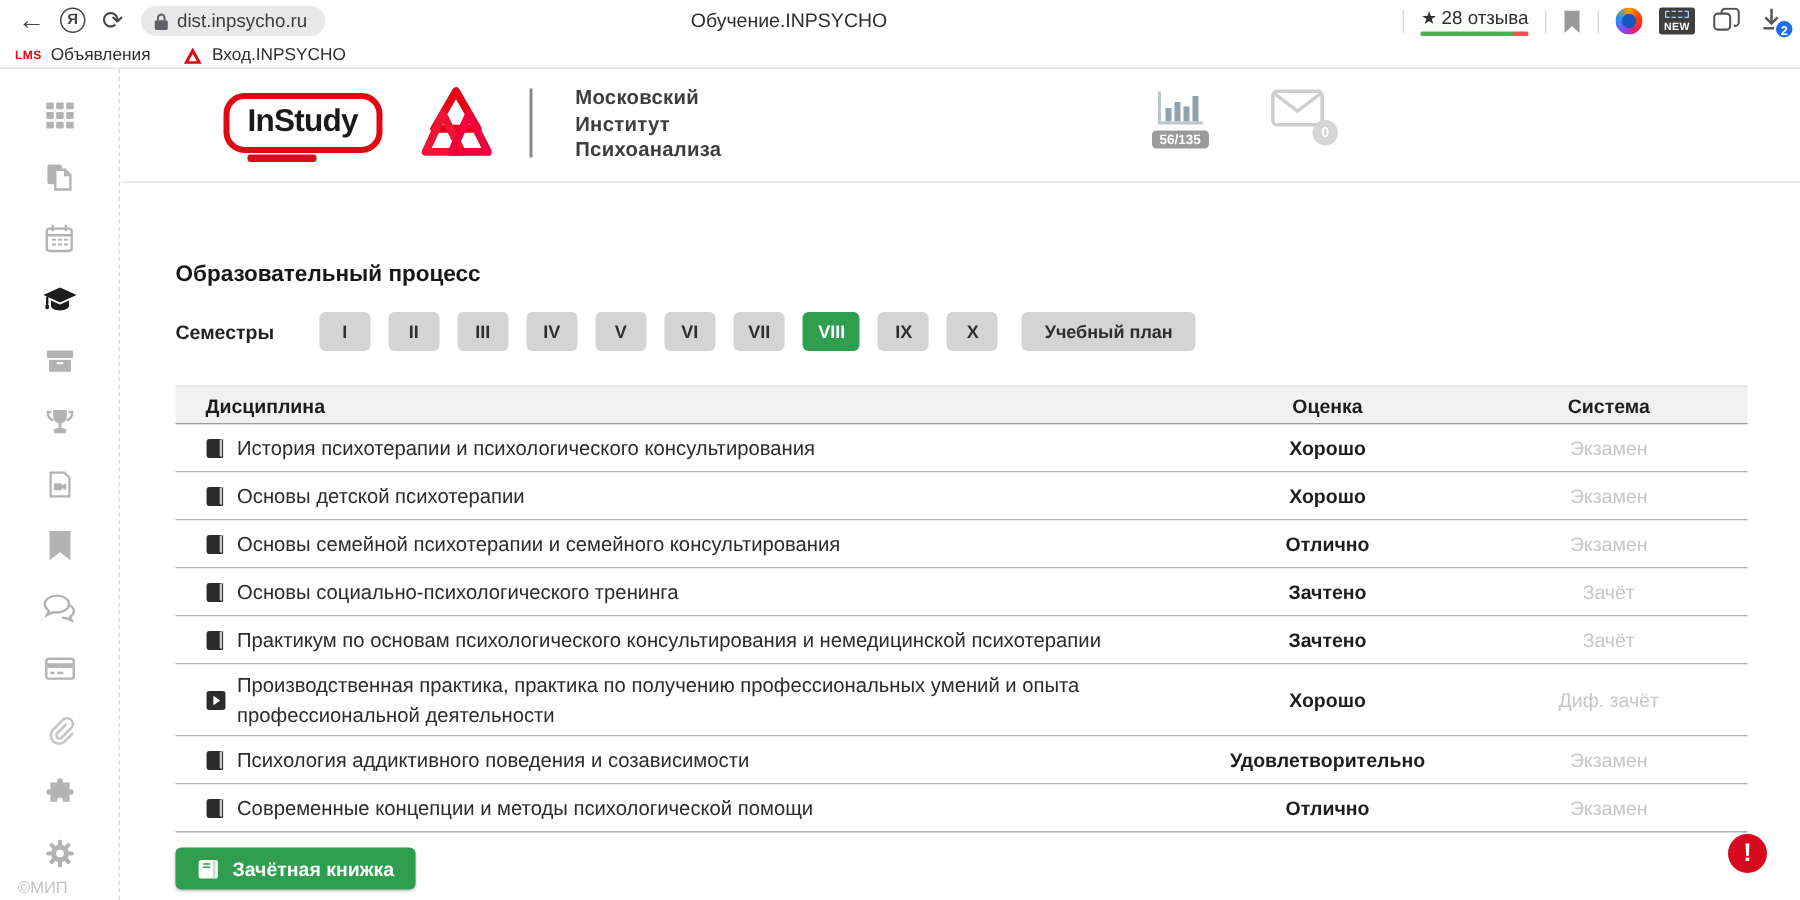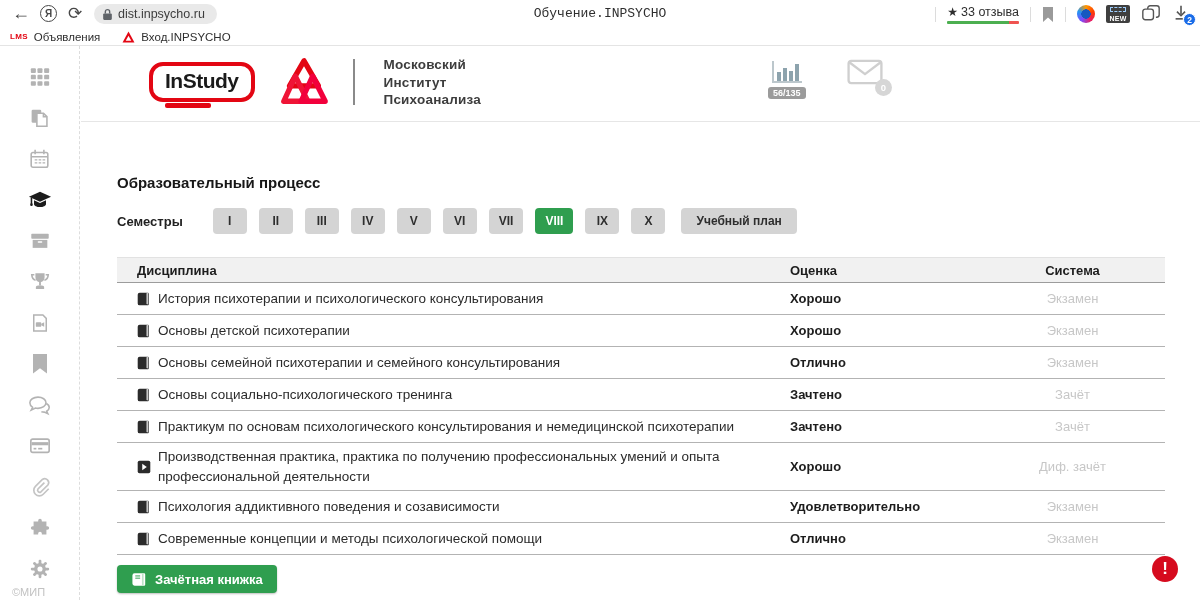--- a/index.html
+++ b/index.html
@@ -7,21 +7,21 @@
   .page { position:relative; width:1200px; height:600px; background:#fff; }
 
   
   .browser-bar { position:absolute; top:0; left:0; width:1200px; height:28px; background:#fff; display:flex; align-items:center; }
   .nav-ico { color:#474747; font-size:17px; line-height:1; cursor:pointer; }
   .back { position:absolute; left:12px; top:4px; font-size:18px; }
   .ybrowser { position:absolute; left:40px; top:5px; width:17px; height:17px; border:1.6px solid #474747; border-radius:50%; font-size:10px; font-weight:700; color:#474747; display:flex; align-items:center; justify-content:center; }
   .refresh { position:absolute; left:68px; top:5px; }
   .url-pill { position:absolute; left:94px; top:4px; height:20px; background:#e9e9e9; border-radius:10px; display:flex; align-items:center; gap:5px; padding:0 12px 0 8px; cursor:pointer; }
   .url-pill span { font-size:12.5px; color:#3d3d3d; }
-  .tab-title { position:absolute; left:0; width:1200px; text-align:center; top:6px; font-size:13px; color:#2e2e2e; pointer-events:none;font-family:Liberation Mono, monospace; }
+  .tab-title { position:absolute; left:0; width:1052px; text-align:center; top:6px; font-size:13px; color:#2e2e2e; pointer-events:none; }
   .chrome-right { position:absolute; right:8px; top:0; height:28px; display:flex; align-items:center; gap:11px; }
   .vdiv { width:1px; height:15px; background:#dcdcdc; }
   .reviews { position:relative; display:flex; align-items:center; gap:3px; cursor:pointer; padding-bottom:4px; }
   .reviews .star { font-size:12px; color:#2e2e2e; }
   .reviews .rtext { font-size:12.5px; color:#2e2e2e; }
   .reviews .rbar { position:absolute; left:0; bottom:-1px; width:100%; height:3px; border-radius:1px; background:linear-gradient(to right,#4caf50 0 86%,#ef5350 86% 100%); }
   .flag { width:12px; height:15px; cursor:pointer; }
   .ext-circle { width:18px; height:18px; border-radius:50%; cursor:pointer;
      background: radial-gradient(circle,#1558c0 0 36%,rgba(0,0,0,0) 38%),
                  conic-gradient(#ff9800,#ff3d00,#e91e63,#7c4dff,#2196f3,#ff9800); }
@@ -68,21 +68,21 @@
   .sem-btn { min-width:34px; height:26px; padding:0 10px; margin-right:12px; border-radius:4px; background:#d4d4d4; border:none; font-family:inherit; font-size:12px; font-weight:700; color:#2e2e2e; cursor:pointer; display:flex; align-items:center; justify-content:center; }
   .sem-btn.active { background:#2f9e4f; color:#fff; }
   .sem-btn.plan { padding:0 15px; margin-left:4px; }
 
   .grades { position:absolute; top:211px; left:36px; width:1048px; }
   .trow { display:flex; align-items:center; border-bottom:1px solid #b3b3b3; min-height:32px; background:#fff; }
   .trow.thead { background:#f1f1f1; min-height:26px; border-top:1px solid #e2e2e2; border-bottom:1px solid #9c9c9c; cursor:default; }
   .c1 { flex:1; padding:4px 8px 4px 20px; display:flex; align-items:center; gap:7px; font-size:13.5px; color:#2b2b2b; }
   .c1 .dname { max-width:600px; line-height:1.45; }
   .thead .c1 { font-size:13px; font-weight:700; color:#1d1d1d;text-align:center; }
-  .c2 { width:190px; font-size:13px; font-weight:700; color:#1d1d1d; }
+  .c2 { width:190px; text-align:center; font-size:13px; font-weight:700; color:#1d1d1d; }
   .c3 { width:185px; text-align:center; font-size:13px; color:#c7c7c7; }
   .thead .c3 { color:#1d1d1d; font-weight:700; }
   .ricon { flex:0 0 auto; display:flex; }
 
   .gradebook-btn { position:absolute; top:519px; left:36px; height:28px; border:none; border-radius:4px; background:#2f9e4f; color:#fff; font-family:inherit; font-size:13px; font-weight:700; display:flex; align-items:center; gap:8px; padding:0 14px; cursor:pointer; box-shadow:0 1px 2px rgba(0,0,0,.25); }
   .alert { position:absolute; right:22px; top:510px; width:26px; height:26px; border-radius:50%; background:#d60b1e; color:#fff; font-size:17px; font-weight:800; display:flex; align-items:center; justify-content:center; cursor:pointer; }
 </style>
 </head>
 <body>
 
@@ -97,21 +97,21 @@
           <rect x="2" y="10" width="16" height="12" rx="2" fill="#5f6368"></rect>
           <path d="M6 10V7a4 4 0 0 1 8 0v3" fill="none" stroke="#5f6368" stroke-width="2.6"></path>
         </svg>
       <span>dist.inpsycho.ru</span>
     </div>
     <div class="tab-title">Обучение.INPSYCHO</div>
     <div class="chrome-right">
       <div class="vdiv"></div>
       <div class="reviews">
         <span class="star">★</span>
-        <span class="rtext">33 отзыва</span>
+        <span class="rtext">28 отзыва</span>
         <span class="rbar"></span>
       </div>
       <div class="vdiv"></div>
       <svg class="flag" viewBox="0 0 12 15">
           <path d="M1 0h10v15L6 10.5 1 15z" fill="#9a9a9a"></path>
         </svg>
       <div class="vdiv"></div>
       <div class="ext-circle"></div>
       <div class="new-badge">
           <i></i>

